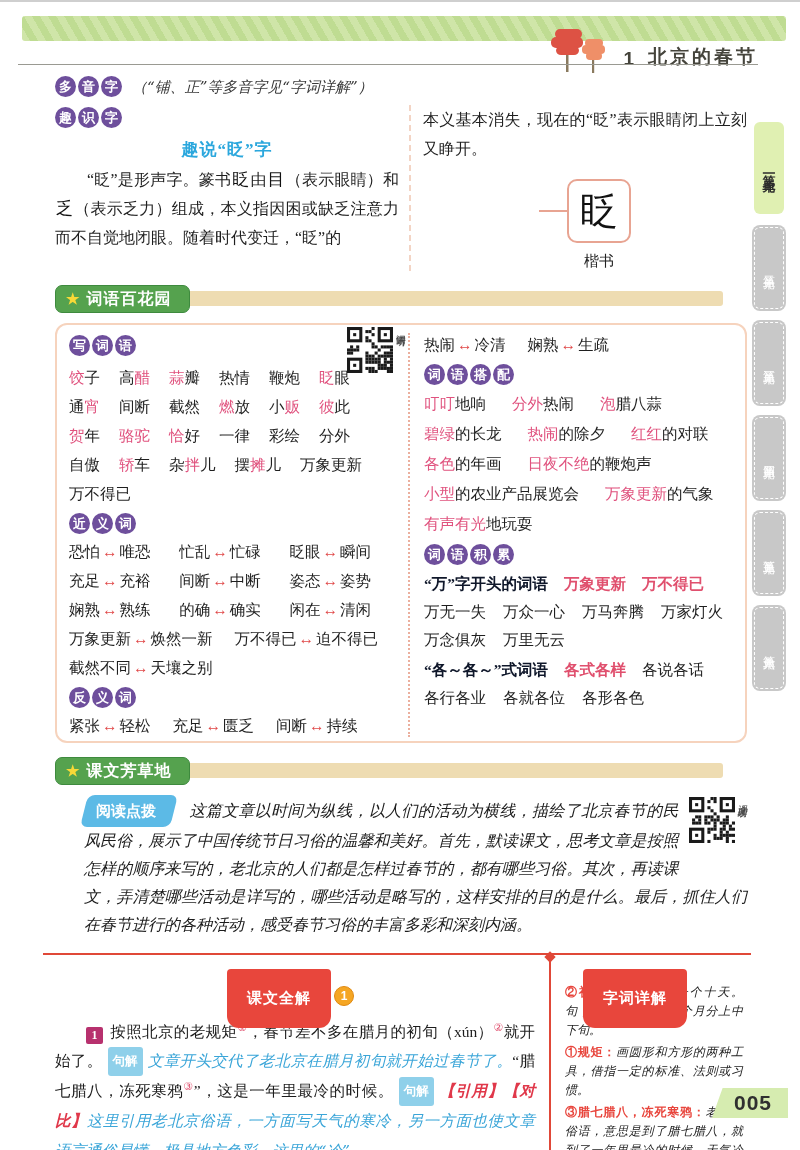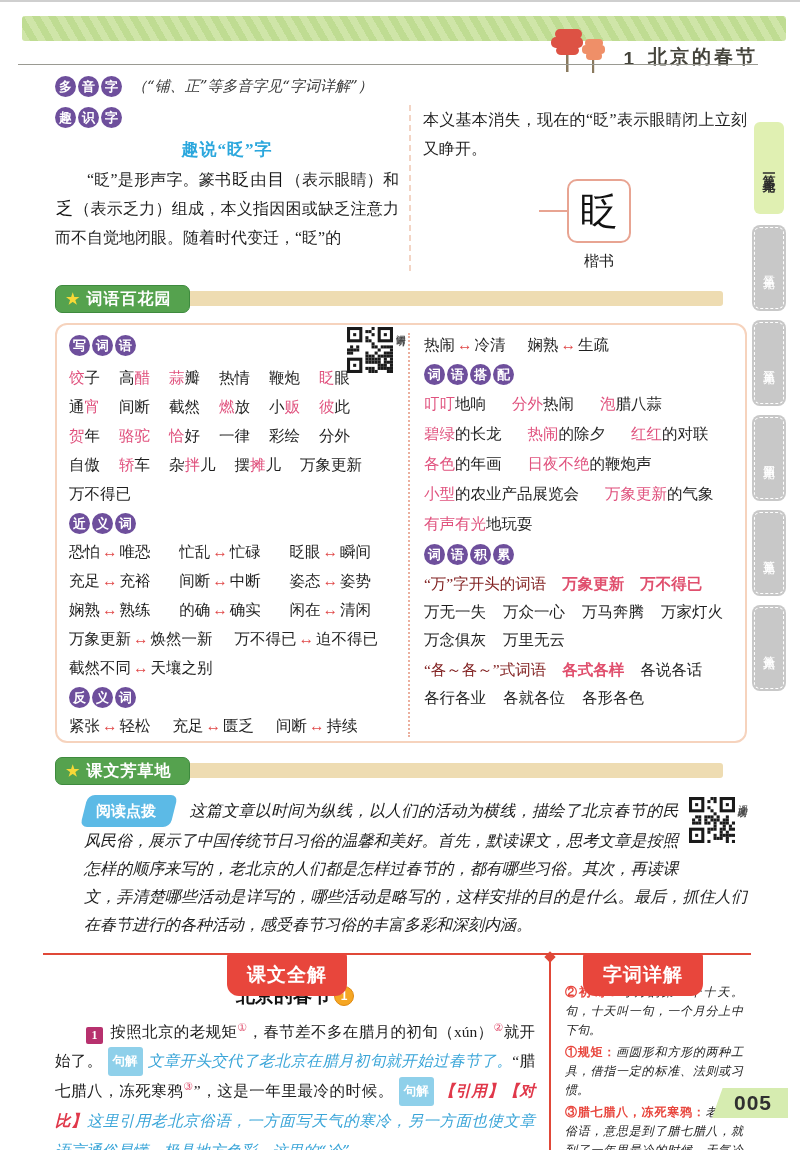--- a/index.html
+++ b/index.html
@@ -19,21 +19,21 @@
   
   .unit-tabs{position:absolute;top:122px;right:16px;width:30px;display:flex;flex-direction:column;gap:13px;}
   .utab{writing-mode:vertical-rl;display:flex;align-items:center;justify-content:center;
         font-size:12px;line-height:1;border-radius:6px;}
   .utab.active{background:#e0f0b2;color:#2c2c2c;font-weight:bold;height:92px;font-size:13px;letter-spacing:2px;}
   .utab.inactive{background:#c8c8c8;color:#fff;height:80px;border:1px dashed #fff;box-shadow:0 0 0 2px #c8c8c8;letter-spacing:1px;}
 
   
   .content{position:absolute;left:55px;top:74px;width:692px;}
 
-  .badge-row{display:flex;align-items:center;margin-top:2px;}
+  .badge-row{display:flex;align-items:flex-end;margin-top:2px;}
   .bc{width:21px;height:21px;border-radius:50%;background:#6e4f9c;color:#fff;font-size:13px;font-weight:bold;
       display:inline-flex;align-items:center;justify-content:center;margin-right:2px;flex:0 0 auto;}
   .hand{font-family:"DejaVu Serif",serif;font-style:italic;margin-left:29px;}
   .note{font-size:15px;color:#3a3a3a;margin-left:8px;}
 
   
   .qushizi{display:flex;margin-top:8px;}
   .q-left{width:345px;border-right:2px dashed #f3d4c4;padding-right:10px;}
   .q-right{width:325px;margin-left:12px;}
   .blue-title{text-align:center;color:#2ba7dd;font-size:17px;font-weight:bold;margin:10px 0 4px;
@@ -65,42 +65,42 @@
   .pk{color:#e0527e;}
   .wrow{display:flex;gap:19px;margin-bottom:8px;font-size:15.5px;}
   .word-rows{margin-top:12px;color:#1f1f1f;}
   .pair{white-space:nowrap;}
   .arr{color:#e04848;padding:0 2px;font-weight:bold;}
   .pair-grid{display:grid;grid-template-columns:repeat(3,1fr);row-gap:8px;margin:8px 0 0;font-size:15.5px;color:#1f1f1f;}
   .pair-line{display:flex;gap:22px;margin-top:8px;font-size:15.5px;color:#1f1f1f;}
   .sec-gap{margin-top:8px;}
   .dp-line{display:flex;gap:26px;margin:9px 0;font-size:15.5px;color:#1f1f1f;}
   .acc-head{margin:9px 0 2px;font-size:15.5px;display:flex;gap:16px;flex-wrap:wrap;}
-  .acc-green{color:#7f1d1d;font-weight:normal;}
+  .acc-green{color:#0f172a;font-weight:bold;}
   .acc-red{color:#e0506e;font-weight:bold;}
   .acc-row{display:flex;gap:17px;font-size:15.5px;margin:7px 0;color:#1f1f1f;}
 
   
   .qr-wrap{display:flex;align-items:flex-start;}
   .qr-label{writing-mode:vertical-rl;font-size:9.5px;color:#444;margin-left:2px;letter-spacing:1px;line-height:1.1;}
   .xiecy-qr{position:absolute;top:-6px;right:2px;}
 
   
   .reading{margin-top:2px;font-size:16px;line-height:28px;text-align:justify;color:#1c1c1c;}
   .tip-badge{position:relative;display:inline-block;padding:2px 18px 2px 12px;color:#fff;font-weight:bold;
       font-size:15px;margin-right:10px;font-family:"Liberation Sans",sans-serif;font-style:normal;}
   .tip-badge::before{content:"";position:absolute;inset:0;background:#5cbae6;border-radius:7px;transform:skewX(-14deg);}
   .tip-badge span{position:relative;}
   .reading .qr-wrap{float:right;margin:2px 0 4px 10px;}
 
   
   .jiexi{position:relative;margin-top:14px;padding-top:16px;}
   .red-line{position:absolute;top:0;left:-12px;right:-4px;height:2px;background:#e04838;}
-  .red-tab{position:absolute;top:0;height:27px;padding:8px 20px;background:#e8463c;color:#fff;font-weight:bold;
-      font-size:19px;display:flex;align-items:center;justify-content:center;border-radius:4px 4px 12px 12px;letter-spacing:1px;}
+  .red-tab{position:absolute;top:16px;height:27px;padding:16px 20px;background:#e8463c;color:#fff;font-weight:bold;
+      font-size:15px;display:flex;align-items:center;justify-content:center;border-radius:4px 4px 12px 12px;letter-spacing:1px;}
   .tab-quanjie{left:172px;}
   .tab-zici{left:528px;}
   .v-div{position:absolute;top:2px;bottom:4px;left:494px;width:2px;background:#e04838;}
   .v-div::before{content:"";position:absolute;top:-2px;left:-3px;width:8px;height:8px;background:#e04838;transform:rotate(45deg);}
   .jx-cols{display:flex;}
   .jx-left{width:480px;padding-top:14px;}
   .jx-right{width:178px;margin-left:30px;padding-top:14px;}
   .jx-title{text-align:center;font-family:"Liberation Serif",serif;font-size:19px;font-weight:bold;color:#111;}
   .onum{display:inline-flex;width:18px;height:18px;border-radius:50%;background:#f5a623;color:#fff;font-size:12px;
       font-weight:bold;align-items:center;justify-content:center;margin-left:3px;vertical-align:2px;

